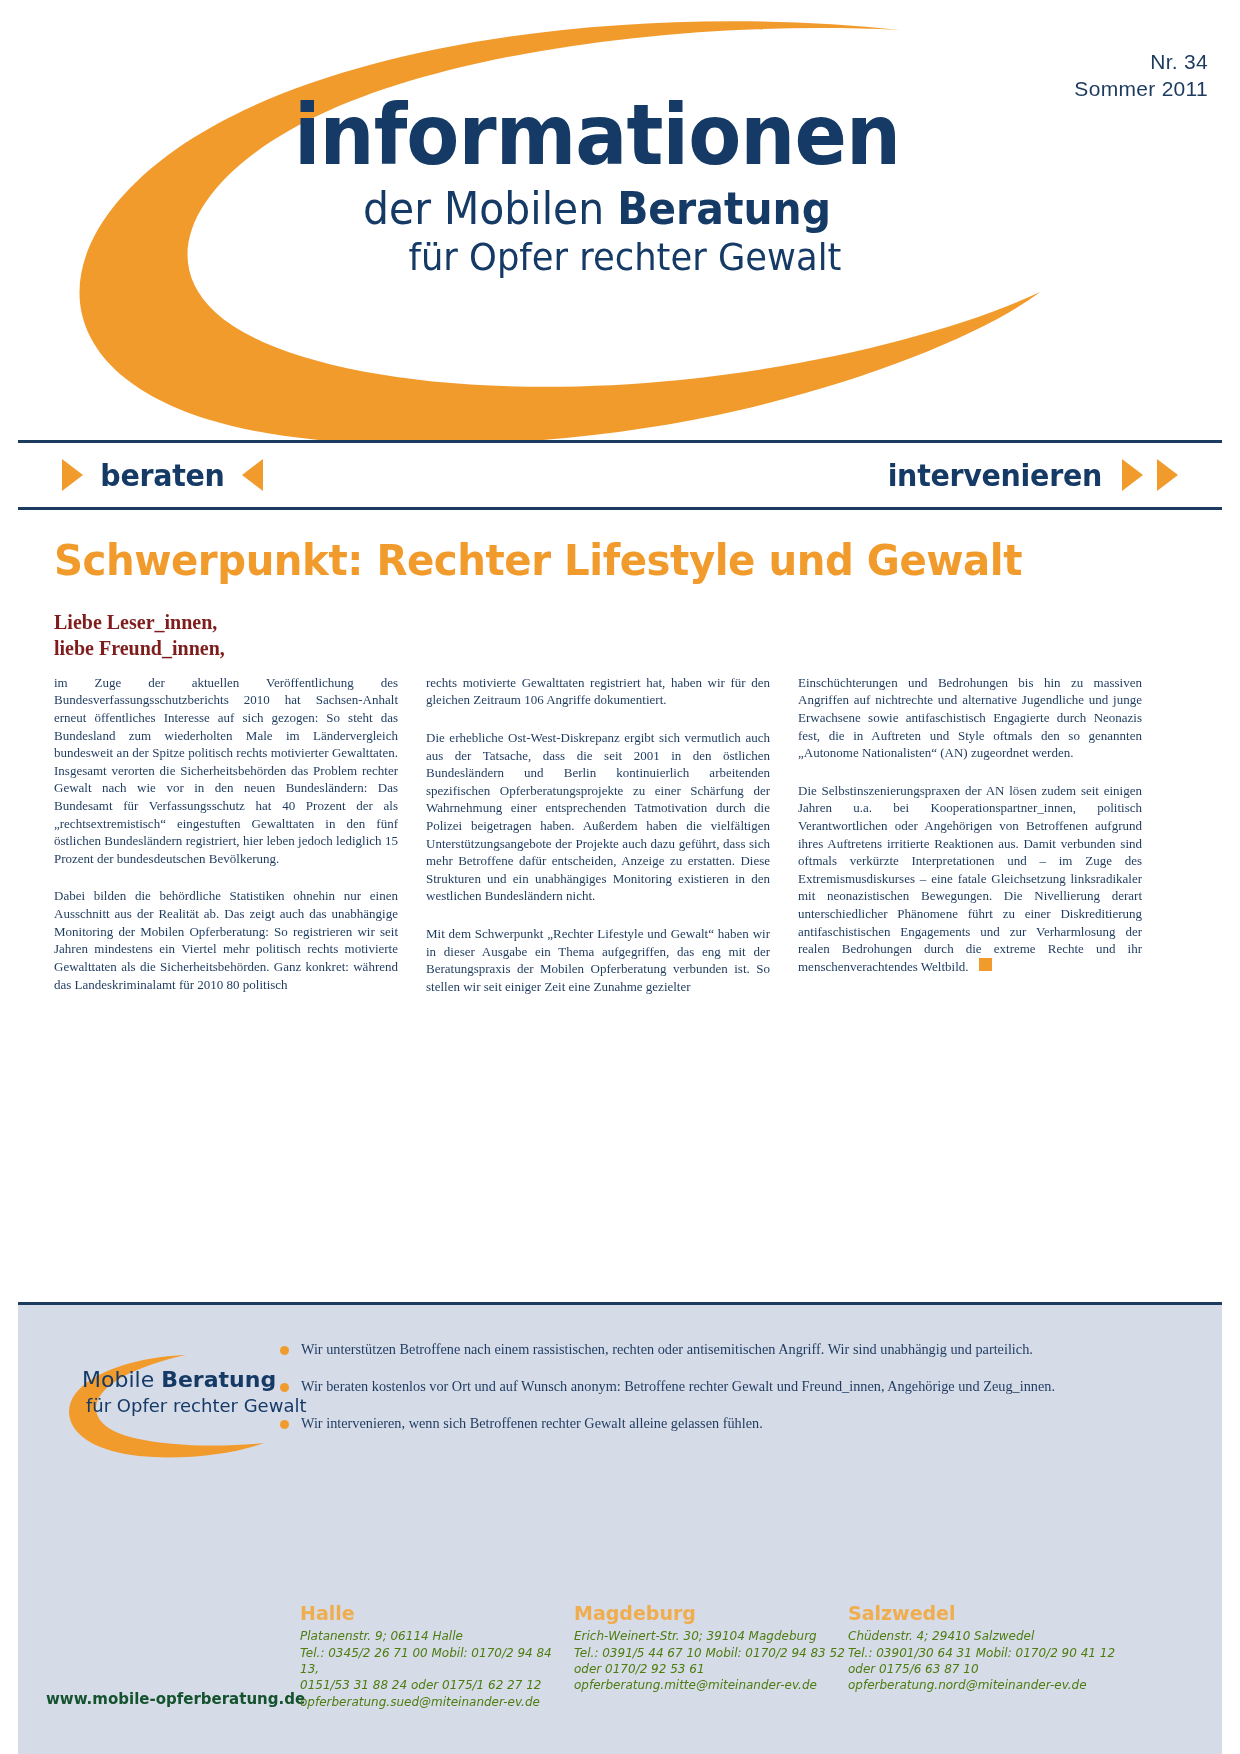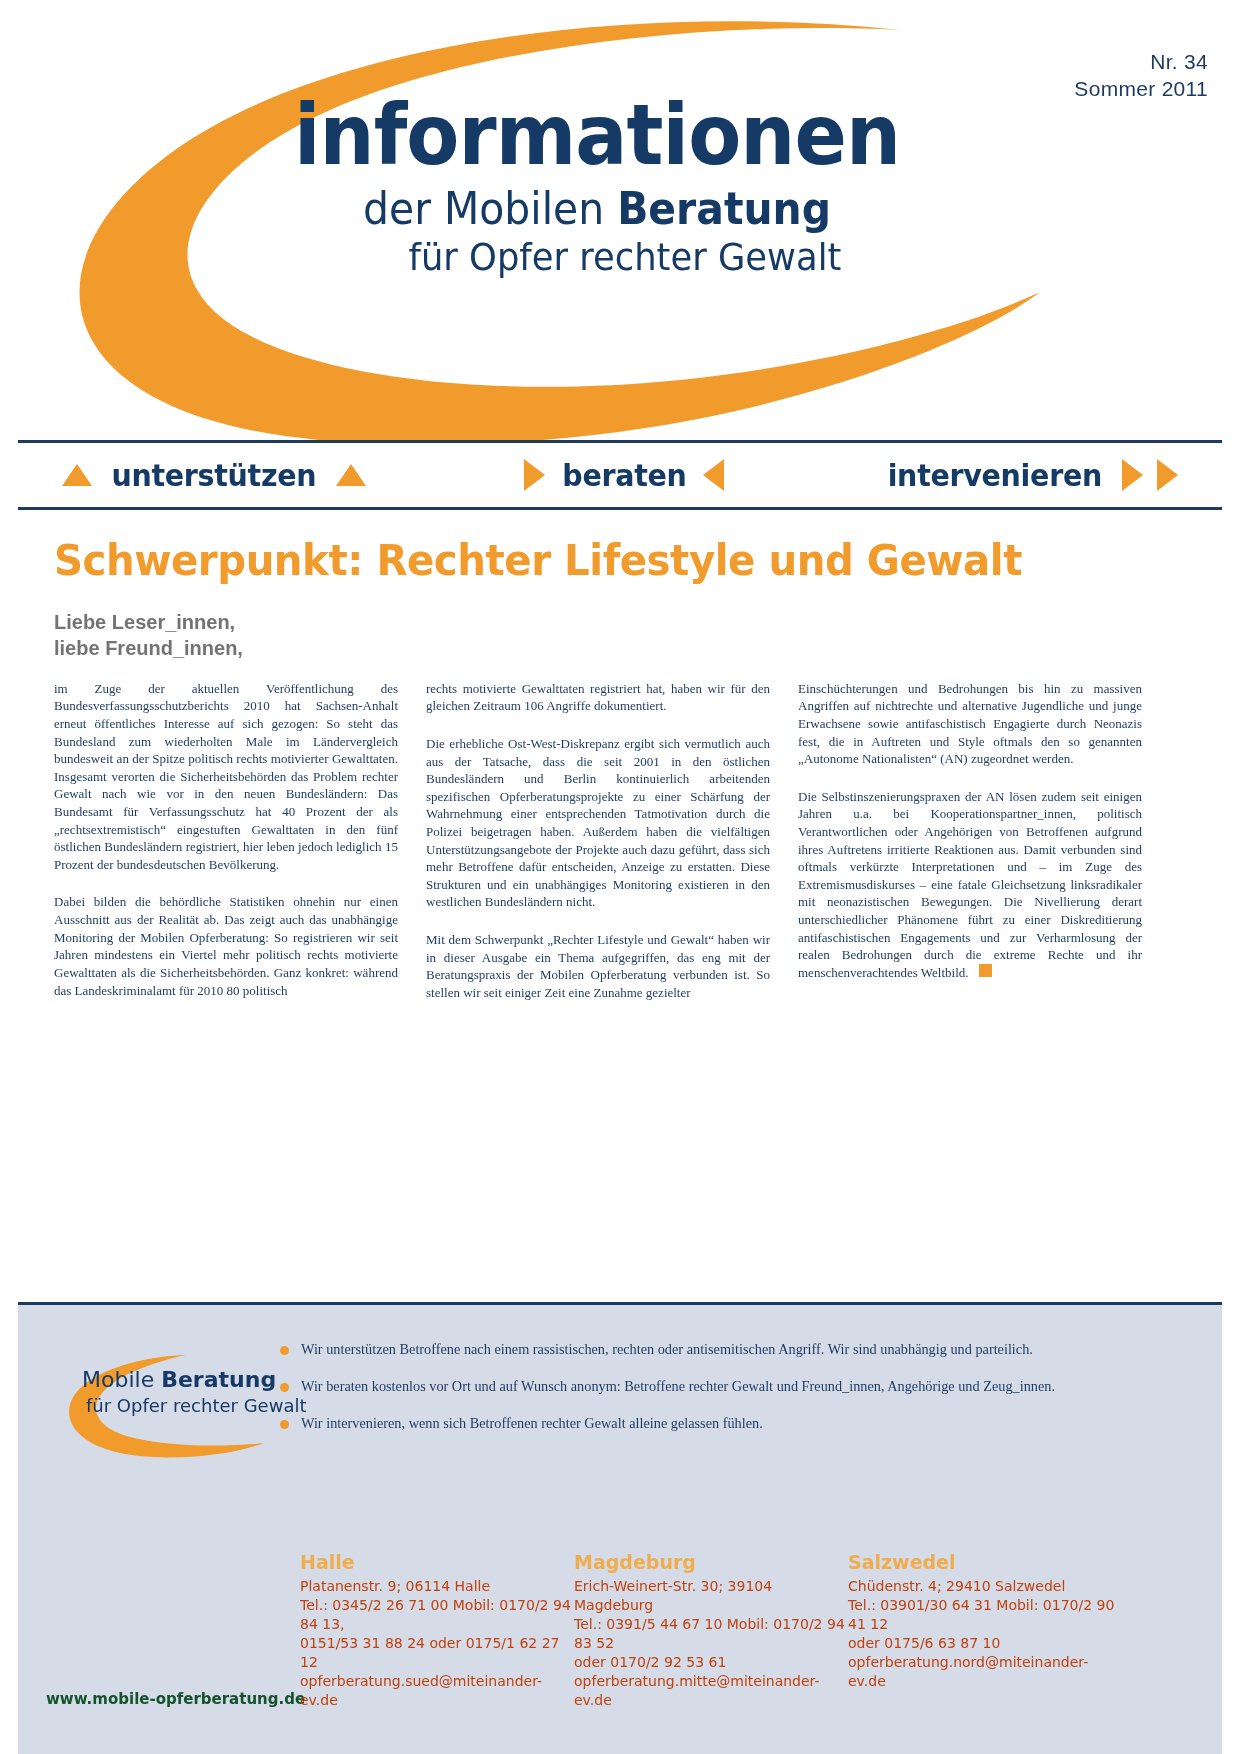--- a/index.html
+++ b/index.html
@@ -69,23 +69,23 @@
   
   .main{margin:0 18px;padding:26px 36px 0 36px;box-sizing:border-box;}
   .headline{
     font-size:42px;font-weight:700;color:#f29b2d;
     font-family:"DejaVu Sans", sans-serif;
     letter-spacing:-0.5px;
     transform:scaleX(0.96);transform-origin:left center;
     margin:0 0 24px 0;
   }
   .salutation{
-    font-size:20px;font-weight:700;color:#737373;
-    line-height:1.32;margin-bottom:18px;
-    font-family:Liberation Sans, sans-serif;
+    font-size:20px;font-weight:700;color:#7f1d1d;
+    line-height:1.32;margin-bottom:12px;
+    font-family:Liberation Serif, serif;
   }
   .cols{display:flex;gap:28px;}
   .col{width:344px;}
   .col p{
     margin:0 0 20px 0;
     font-family:"Liberation Serif", serif;
     font-size:13px;line-height:1.355;
     color:#1d3a5f;text-align:justify;
     hyphens:none;
   }
@@ -118,22 +118,23 @@
     transform:scaleX(0.94);transform-origin:left center;
     display:inline-block;white-space:nowrap;
   }
   .contacts{display:flex;position:absolute;left:282px;right:14px;bottom:44px;}
   .contact{width:274px;}
   .contact h4{
     margin:0 0 4px 0;font-size:19px;font-weight:700;color:#f0ad4e;
     font-family:"DejaVu Sans", sans-serif;
   }
   .contact .line{
-    font-size:14px;line-height:1.36;color:#c2410c;
-    font-family:"DejaVu Sans", sans-serif;
+    font-size:12px;line-height:1.36;color:#4d7c0f;
+    font-family:"DejaVu Sans", sans-serif;
+    font-style:italic;
   }
   .weburl{
     position:absolute;left:28px;bottom:46px;
     font-size:15px;font-weight:700;color:#14532d;
     font-family:"DejaVu Sans", sans-serif;
   }
 </style>
 </head>
 <body>
 
@@ -155,25 +156,20 @@
     <div class="logo-block">
       <div class="logo-main">informationen</div>
       <div class="logo-sub1"><span>der Mobilen </span><b>Beratung</b></div>
       <div class="logo-sub2">für Opfer rechter Gewalt</div>
     </div>
   </div>
 
   <div class="rule"></div>
   <div class="navbar">
 
-    <div class="navitem">
-      <span class="tri-up"></span>
-      <span class="navlabel">unterstützen</span>
-      <span class="tri-up"></span>
-    </div>
 
     <div class="navitem">
       <span class="tri-right"></span>
       <span class="navlabel">beraten</span>
       <span class="tri-left"></span>
     </div>
 
     <div class="navitem">
       <span class="navlabel">intervenieren</span>
       <span class="tri-right"></span>

